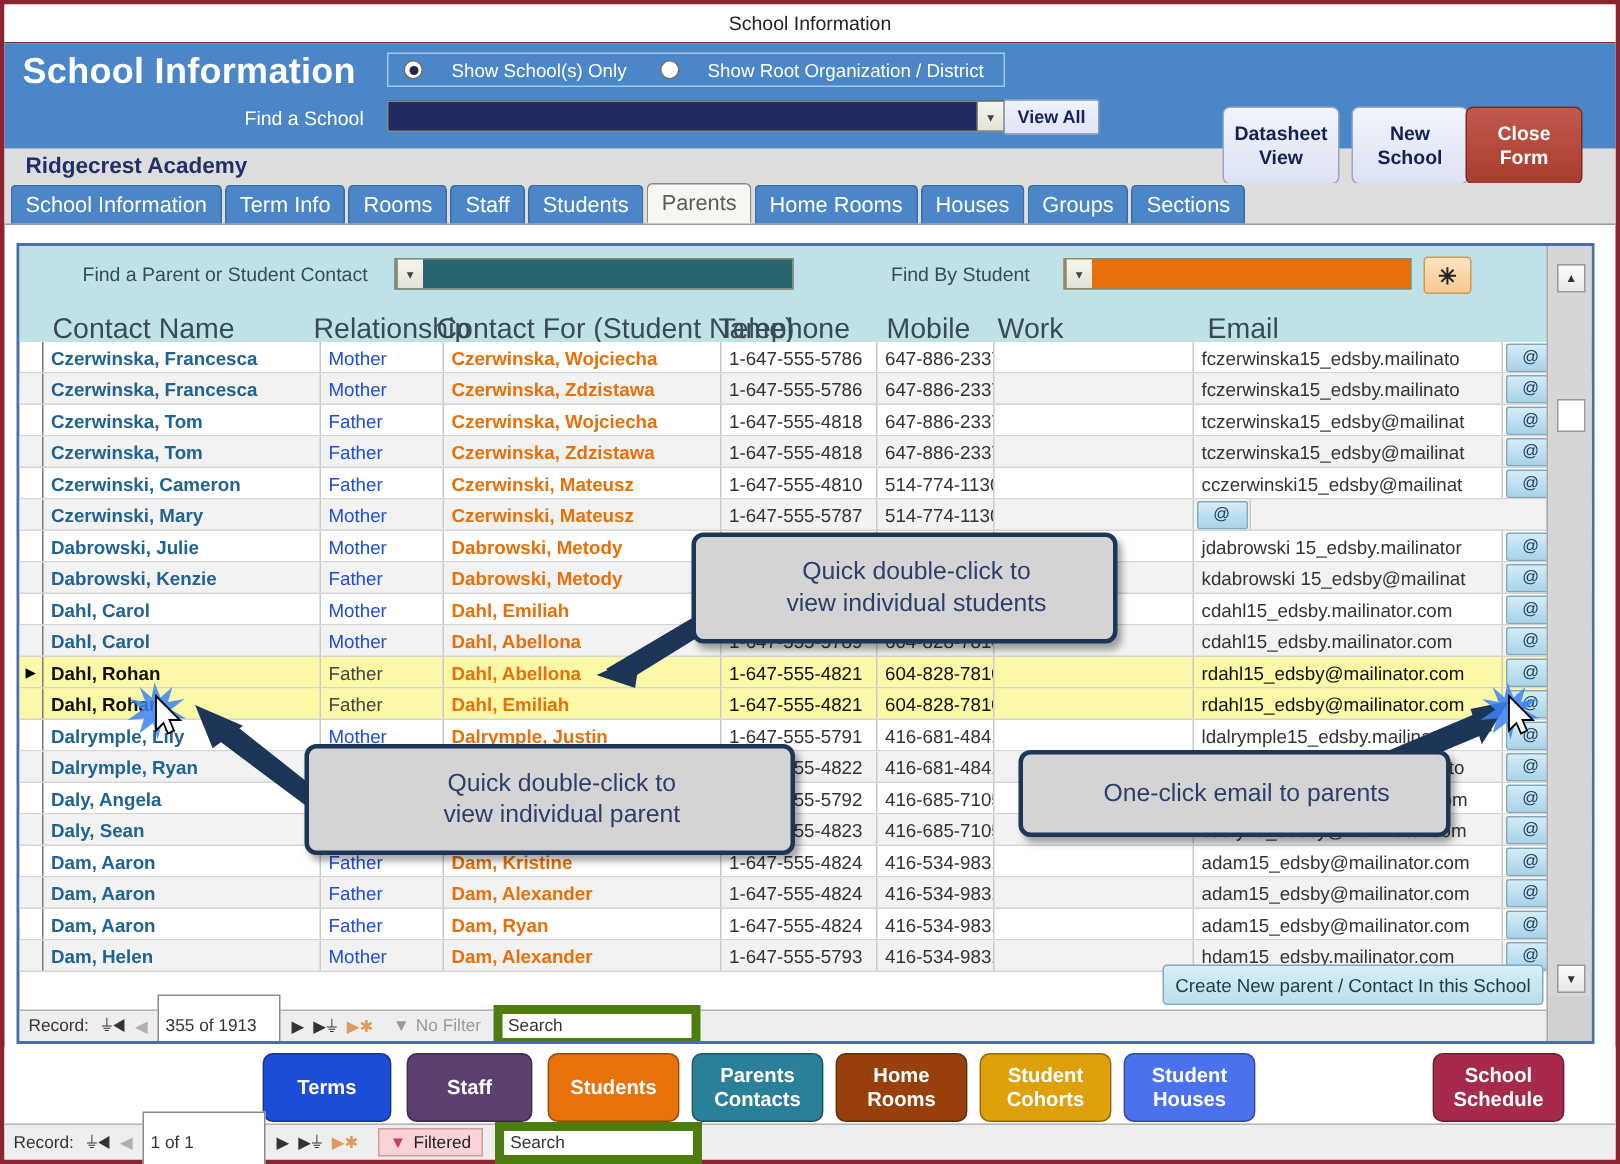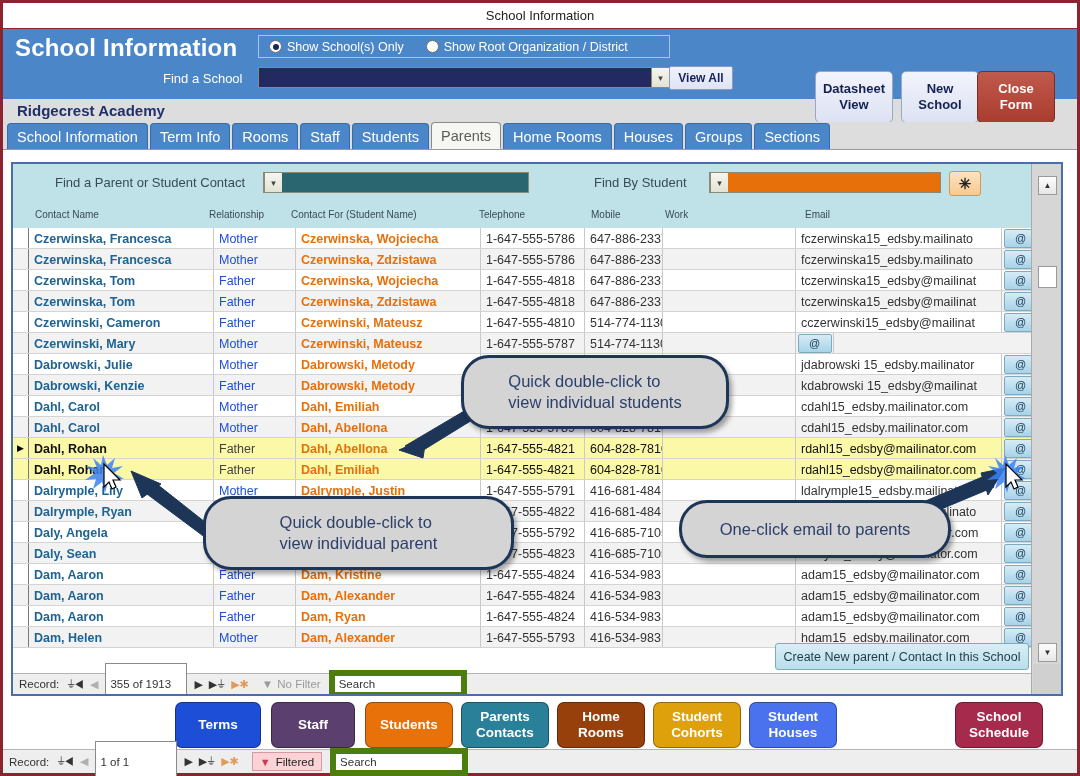--- a/index.html
+++ b/index.html
@@ -39,21 +39,21 @@
     letter-spacing: .2px;
   }
   .radio-box {
     position: absolute; left: 255px; top: 6px;
     width: 412px; height: 23px;
     border: 1px solid #a7c4e4;
     display: flex; align-items: center;
     font-size: 12.5px; color: #ffffff;
     box-sizing: border-box;
   }
-  .radio-opt { display: flex; align-items: center; gap: 5px; justify-content: space-between; }
+  .radio-opt { display: flex; align-items: center; gap: 19px; justify-content: space-between; }
   .radio-opt.first { margin-left: 10px; }
   .radio-opt.second { margin-left: 22px; }
   .radio-dot {
     width: 11px; height: 11px; border-radius: 50%;
     background: #ffffff; border: 1px solid #6f6f6f;
     display: inline-block; position: relative;
   }
   .radio-dot.on::after {
     content: ""; position: absolute; left: 2.5px; top: 2.5px;
     width: 6px; height: 6px; border-radius: 50%; background: #1b2a4a;
@@ -195,21 +195,21 @@
     display: flex; align-items: center; justify-content: center;
     font-size: 15px; font-weight: bold; color: #222;
     cursor: pointer;
   }
 
   
   .colhead {
     position: relative;
     height: 22px;
     background: #bfe2e8;
-    font-size: 10px; color: #3a4a55;
+    font-size: 19px; color: #3a4a55;
   }
   .colhead div {
     position: absolute; top: 3px;
   }
 
   
   .grid {
     position: relative;
     background: #ffffff;
     border-radius: 32px;
@@ -317,28 +317,29 @@
   .vs-track-bg {
     position: absolute; left: 1px; top: 500px; width: 28px; height: 34px;
     background: #d0d0d0;
   }
 
   
   .callout {
     position: absolute;
     background: #d4d4d4;
     border: 3px solid #1d3557;
-    border-radius: 28px;
+    border-radius: 8px;
     color: #2c3e6b;
     font-size: 16.5px;
-    text-align: left;
+    text-align: center;
     display: flex; align-items: center; justify-content: center;
     box-shadow: 3px 4px 5px rgba(0,0,0,.35);
     line-height: 1.25;
     z-index: 40;
+    padding-left: 16px;
   }
   #callout-students { left: 458px; top: 352px; width: 262px; height: 68px; }
   #callout-parent   { left: 200px; top: 493px; width: 305px; height: 68px; }
   #callout-email    { left: 676px; top: 497px; width: 266px; height: 52px; }
 
   .arrow-svg { position: absolute; left: 0; top: 0; pointer-events: none; z-index: 39; }
 
   .cursor-burst { position: absolute; z-index: 45; pointer-events: none; }
 
   

